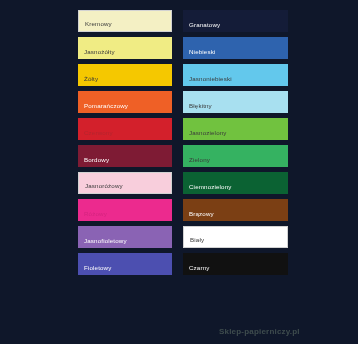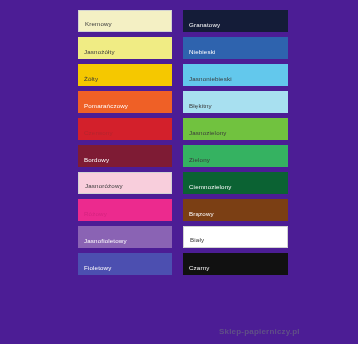--- a/index.html
+++ b/index.html
@@ -14,21 +14,21 @@
     overflow: hidden;
     position: relative;
   }
 
   #palette-board {
     position: absolute;
     left: 0;
     top: 0;
     width: 358px;
     height: 344px;
-    background: #4c1d95;
+    background: #0f172a;
   }
 
   .palette-column {
     position: absolute;
     top: 10px;
     display: flex;
     flex-direction: column;
     gap: 5px;
   }
 

